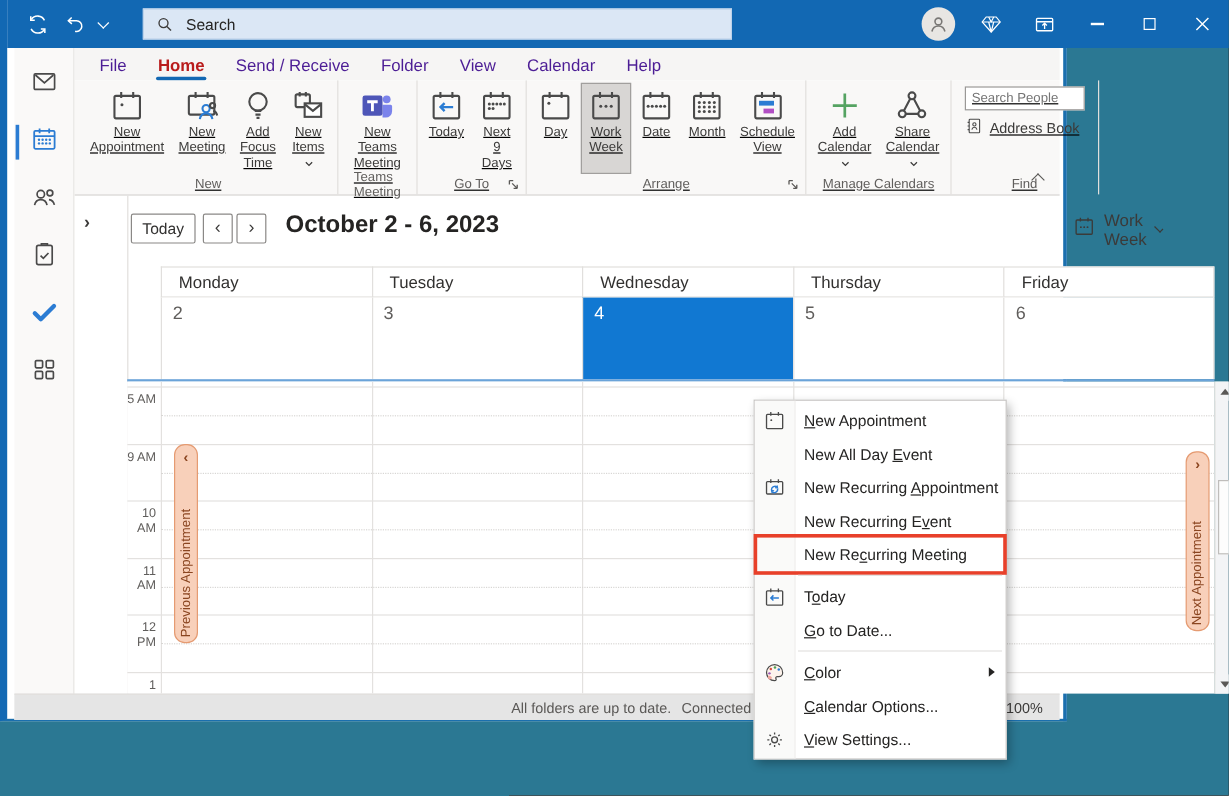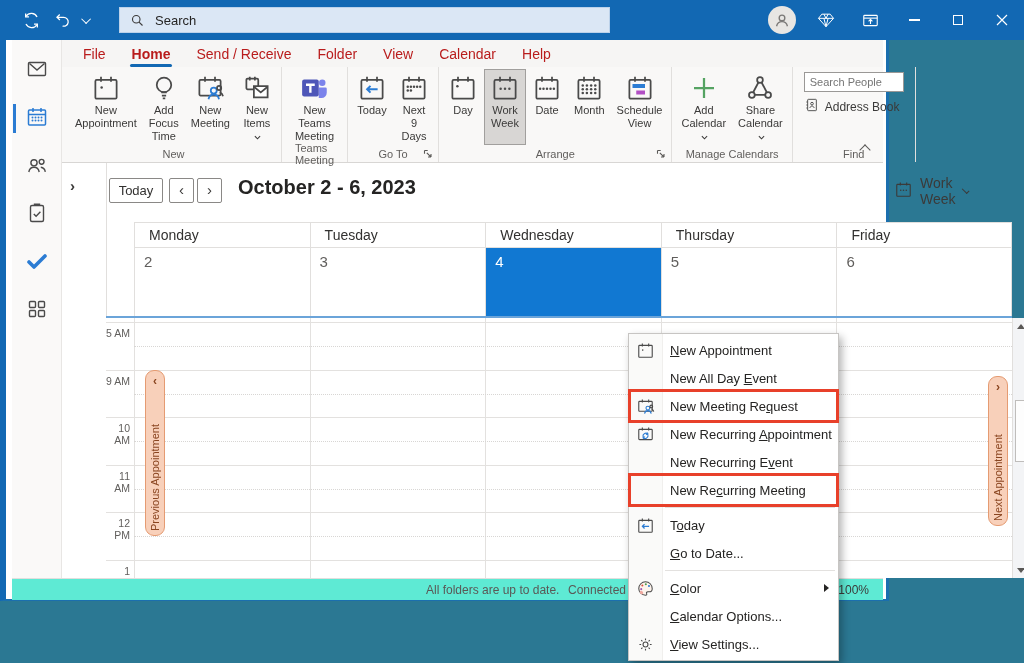--- a/index.html
+++ b/index.html
@@ -27,30 +27,30 @@
   .tb-btn{width:44px;height:40px;display:flex;align-items:center;justify-content:center;}
   .avatar{width:28px;height:28px;border-radius:50%;background:#e8e6e3;display:flex;align-items:center;justify-content:center;}
   .avatar svg{width:20px;height:20px;}
   .ctl-min{width:11px;height:1.5px;background:#fff;}
   .ctl-max{width:10px;height:10px;border:1.3px solid #fff;}
   .ctl-close svg{width:12px;height:12px;}
 
   
   #menurow{position:absolute;left:56px;top:40px;right:3px;height:27px;background:#f6f5f4;
            display:flex;align-items:stretch;padding-left:8px;z-index:5;}
-  .mtab{position:relative;display:flex;align-items:center;padding:0 13px;font-size:14px;color:#b91c1c;}
+  .mtab{position:relative;display:flex;align-items:center;padding:0 13px;font-size:14px;color:#4c1d95;}
   .mtab.active{font-weight:bold;color:#b91c1c;}
   .mtab.active::after{content:"";position:absolute;left:11px;right:11px;bottom:0;height:3px;
                       background:var(--titlebar,#1268b3);border-radius:2px;}
 
   
   #ribbon{position:absolute;left:56px;top:67px;right:3px;height:96px;background:#f9f8f7;
           border-bottom:1px solid #d8d6d4;z-index:5;}
   #ribbon-groups{display:flex;height:95px;padding-left:4px;}
-  .rb-group{display:flex;flex-direction:column;border-right:1px solid #e1dfdd;padding:0 3px;}
+  .rb-group{display:flex;flex-direction:column;border-right:1px solid #e1dfdd;padding:0 3px;text-decoration:underline;}
   .rb-buttons{flex:1;display:flex;justify-content:center;padding-top:2px;}
   .rb-btn{display:flex;flex-direction:column;align-items:center;padding:3px 5px 0;border:1px solid transparent;}
   .rb-btn.sel{background:#d8d6d4;border-color:#a19f9d;}
   .rb-btn .ic svg{width:30px;height:30px;display:block;}
   .rb-label{font-size:11px;line-height:13px;color:#3b3a39;text-align:center;max-width:78px;margin-top:1px;}
   .rb-label .dd{display:inline-block;margin-left:2px;}
   .rb-label .dd svg{width:7px;height:5px;}
   .rb-caption{height:17px;font-size:11px;color:#605e5c;display:flex;align-items:center;justify-content:center;position:relative;padding:0 10px;}
   .launcher{position:absolute;right:2px;bottom:3px;}
   .launcher svg{width:10px;height:10px;display:block;}
@@ -103,21 +103,21 @@
             display:flex;align-items:center;padding:4px 0;}
 
   
   .vscroll{position:absolute;left:1006px;top:318px;width:16px;height:260px;background:#f3f4f6;border-left:1px solid #e1dfdd;}
   .vs-btn{position:absolute;left:0;width:16px;height:16px;display:flex;align-items:center;justify-content:center;background:#f3f4f6;}
   .tri-up{width:0;height:0;border-left:4px solid transparent;border-right:4px solid transparent;border-bottom:5px solid #5a5856;}
   .tri-down{width:0;height:0;border-left:4px solid transparent;border-right:4px solid transparent;border-top:5px solid #5a5856;}
   .vs-thumb{position:absolute;left:2px;top:82px;width:11px;height:62px;background:#fdfdfd;border:1px solid #bfbdbb;}
 
   
-  #statusbar{position:absolute;left:6px;right:3px;top:578px;height:22px;background:#5eead4;
+  #statusbar{position:absolute;left:6px;right:3px;top:578px;height:22px;background:#e5e5e5;
              border-top:1px solid #e1dfdd;font-size:12px;color:#5a5856;z-index:8;}
   .sb-folders{position:absolute;left:414px;top:4px;}
   .sb-conn{position:absolute;left:556px;top:4px;white-space:nowrap;overflow:hidden;width:76px;}
   .sb-zoom{position:absolute;right:14px;top:0;height:22px;display:flex;align-items:center;gap:8px;}
   .z-sign{font-size:14px;color:#3b3a39;line-height:10px;}
   .z-track{position:relative;width:96px;height:14px;}
   .z-track::before{content:"";position:absolute;left:0;right:0;top:7px;height:1px;background:#8a8886;}
   .z-thumb{position:absolute;left:46px;top:0;width:5px;height:14px;background:#3b3a39;}
   .z-label{font-size:12px;color:#3b3a39;width:34px;text-align:right;}
 
@@ -227,38 +227,38 @@
                     <g fill="#4a4a4a" stroke="none">
                       <circle cx="8.5" cy="11.5" r="1"></circle>
                     </g>
                   </svg>
                 </span>
                 <div class="rb-label">New Appointment</div>
               </div>
               <div class="rb-btn">
                 <span class="ic">
                   <svg viewBox="0 0 24 24" fill="none" stroke="#4a4a4a" stroke-width="1.4">
-                    <circle cx="12" cy="9.5" r="5.8"></circle>
-                    <path d="M9.8 15.5h4.4M10.3 18h3.4M11 20.2h2"></path>
-                  </svg>
-                </span>
-                <div class="rb-label">Add Focus Time</div>
-              </div>
-              <div class="rb-btn">
-                <span class="ic">
-                  <svg viewBox="0 0 24 24" fill="none" stroke="#4a4a4a" stroke-width="1.4">
                     <rect x="3.5" y="5.5" width="17" height="12.5" rx="1"></rect>
                     <path d="M8 3v4M16 3v4"></path>
                     <circle cx="15" cy="14" r="2.4" stroke="#2b7cd3"></circle>
                     <path d="M10.8 21c.4-2.4 2-3.8 4.2-3.8s3.8 1.4 4.2 3.8" stroke="#2b7cd3"></path>
                     <circle cx="19.3" cy="12" r="1.7"></circle>
                     <path d="M19.8 15.4c1.4.5 2.3 1.6 2.6 3.2"></path>
                   </svg>
                 </span>
                 <div class="rb-label">New Meeting</div>
+              </div>
+              <div class="rb-btn">
+                <span class="ic">
+                  <svg viewBox="0 0 24 24" fill="none" stroke="#4a4a4a" stroke-width="1.4">
+                    <circle cx="12" cy="9.5" r="5.8"></circle>
+                    <path d="M9.8 15.5h4.4M10.3 18h3.4M11 20.2h2"></path>
+                  </svg>
+                </span>
+                <div class="rb-label">Add Focus Time</div>
               </div>
               <div class="rb-btn">
                 <span class="ic">
                   <svg viewBox="0 0 24 24" fill="none" stroke="#4a4a4a" stroke-width="1.4">
                     <rect x="3.5" y="4.5" width="9.5" height="8.5" rx="1"></rect>
                     <path d="M6.2 3v3M10.3 3v3"></path>
                     <rect x="9.5" y="10.5" width="11" height="9" fill="#fff"></rect>
                     <path d="m9.5 11 5.5 4.5L20.5 11"></path>
                   </svg>
                 </span>
@@ -621,33 +621,20 @@
               <circle cx="8.5" cy="11.5" r="1"></circle>
             </g>
           </svg>
         </span>
         <span class="mi-label"><u>N</u>ew Appointment</span>
       </div>
       <div class="menu-item">
         <span class="mi-icon"></span>
         <span class="mi-label">New All Day <u>E</u>vent</span>
       </div>
-      <div class="menu-item highlighted">
-        <span class="mi-icon">
-          <svg viewBox="0 0 24 24" fill="none" stroke="#4a4a4a" stroke-width="1.4">
-            <rect x="3.5" y="5.5" width="17" height="12.5" rx="1"></rect>
-            <path d="M8 3v4M16 3v4"></path>
-            <circle cx="15" cy="14" r="2.4" stroke="#2b7cd3"></circle>
-            <path d="M10.8 21c.4-2.4 2-3.8 4.2-3.8s3.8 1.4 4.2 3.8" stroke="#2b7cd3"></path>
-            <circle cx="19.3" cy="12" r="1.7"></circle>
-            <path d="M19.8 15.4c1.4.5 2.3 1.6 2.6 3.2"></path>
-          </svg>
-        </span>
-        <span class="mi-label">New Meeting Re<u>q</u>uest</span>
-      </div>
       <div class="menu-item">
         <span class="mi-icon">
           <svg viewBox="0 0 24 24" fill="none" stroke="#4a4a4a" stroke-width="1.4">
             <rect x="3.5" y="5.5" width="17" height="13" rx="1"></rect>
             <path d="M8 3v4M16 3v4"></path>
             <path d="M8.8 14.5a3.6 3.6 0 0 1 6.3-2.8M15.2 13a3.6 3.6 0 0 1-6.3 2.8" stroke="#2b7cd3" stroke-width="1.5"></path>
             <path d="m14.6 9.5.6 2.7-2.7-.4M9.4 17.5l-.6-2.7 2.7.4" stroke="#2b7cd3" stroke-width="1.2"></path>
           </svg>
         </span>
         <span class="mi-label">New Recurring <u>A</u>ppointment</span>

